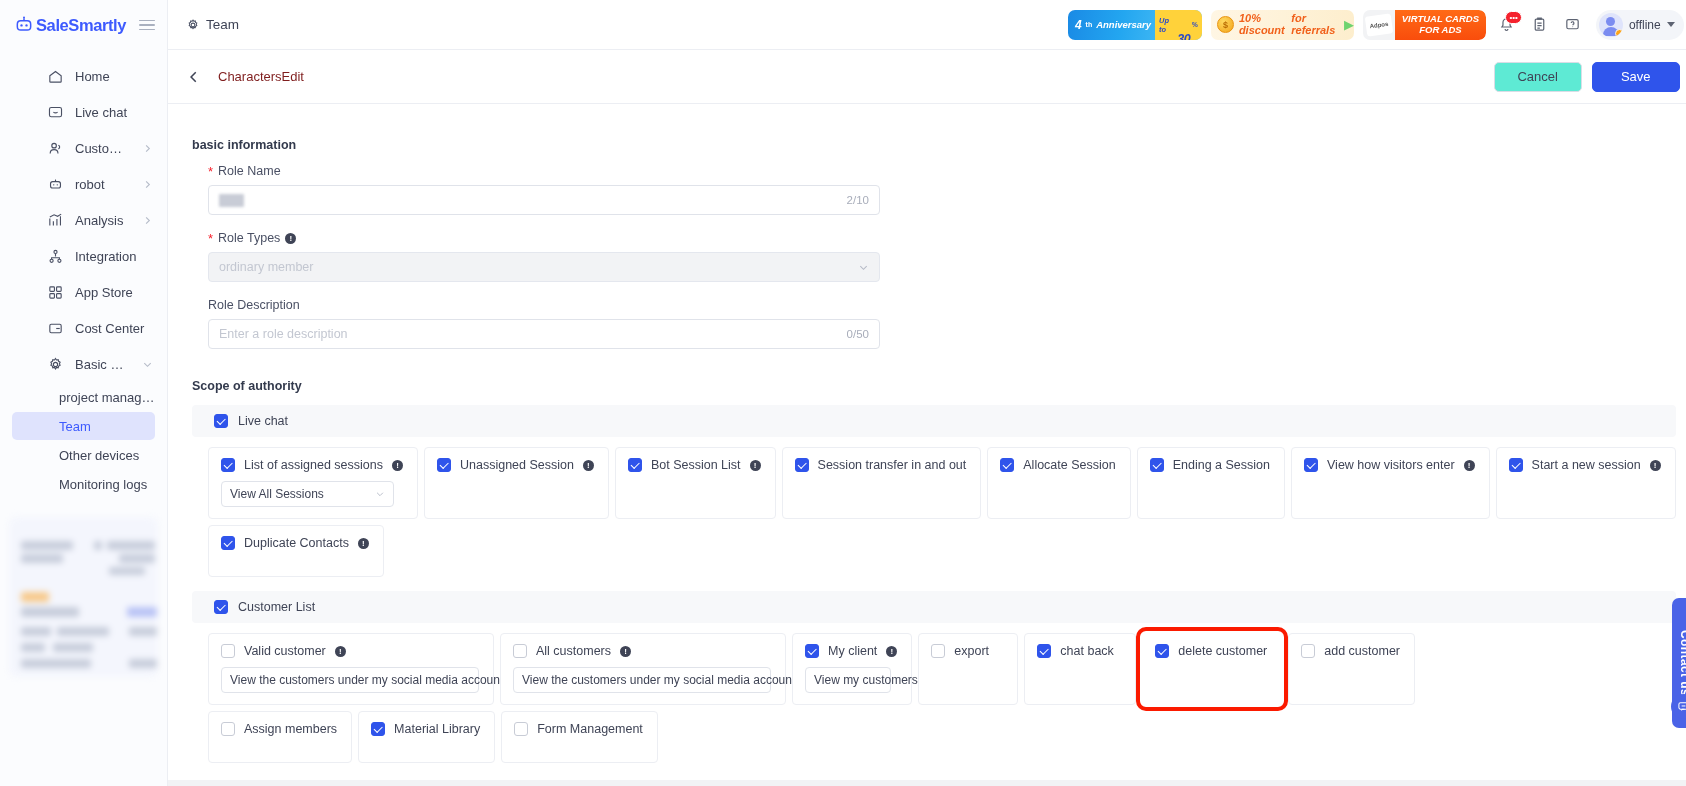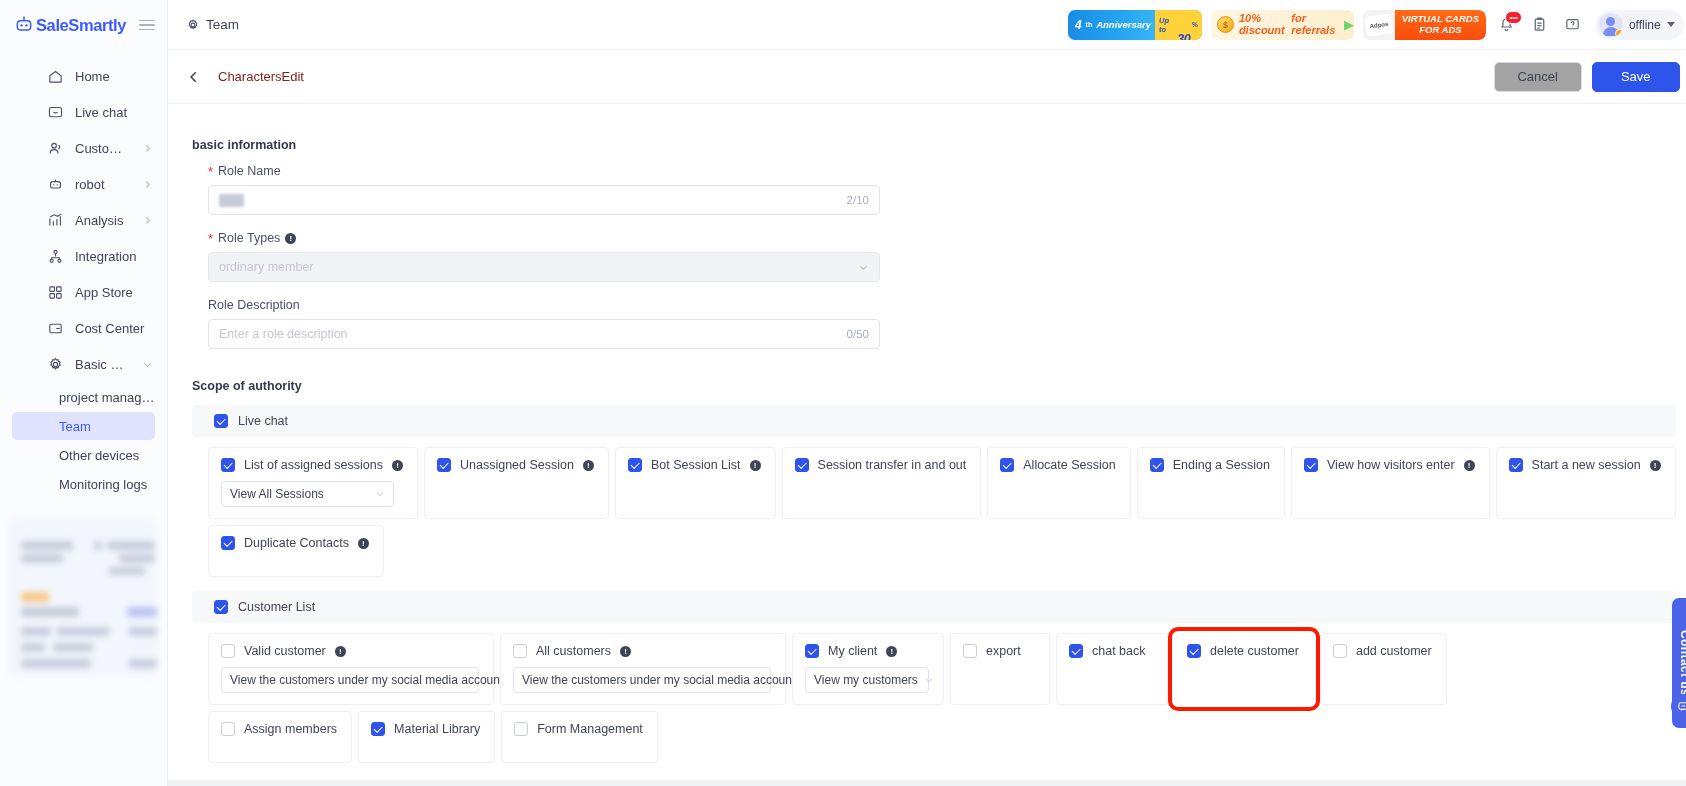--- a/index.html
+++ b/index.html
@@ -134,21 +134,21 @@
     height: 54px; min-height:54px; display:flex; align-items:center;
     padding: 0 18px 0 12px; border-bottom:1px solid #eceef3; background:#fff;
   }
   .back-btn { width:28px;height:28px;display:flex;align-items:center;justify-content:center;cursor:pointer;color:#3f4456; }
   .back-btn svg{display:block;width:14px;height:14px;}
   .crumb { font-size:13px; color:#7f1d1d; margin-left:10px; }
   .pb-actions { margin-left:auto; display:flex; gap:10px; }
   .btn {
     height:30px; min-width:88px; border-radius:5px; font-size:13px; cursor:pointer;
     display:flex; align-items:center; justify-content:center; border:1px solid #d9dde6;
-    background:#a3a3a3; color:#3f4456; padding:0 16px;
+    background:#5eead4; color:#3f4456; padding:0 16px;
   }
   .btn.primary { background:#2f54eb; border-color:#2f54eb; color:#fff; }
 
   
   .content { flex:1; overflow:hidden; position:relative; background:#fff; padding: 18px 0 0 0; }
   .content-inner { padding: 0 22px 0 22px; }
 
   .sec-title { font-size:12.5px; color:#333a4d; font-weight:bold; margin: 16px 0 12px 2px; }
   .sec-title.second { margin-top:30px; }
 
@@ -643,21 +643,21 @@
                   </span>
               </div>
             </div>
 
             <div class="perm-card">
               <div class="cb-line">
                 <span class="cbox on"></span>
                 <span class="cb-text">My client</span>
                 <span class="info-ico">!</span>
               </div>
-              <div class="mini-sel" style="width:124px;">
+              <div class="mini-sel" style="width:86px;">
                 <span>View my customers</span>
                 <span class="sc">
                     <svg viewBox="0 0 24 24" fill="none" stroke="currentColor" stroke-width="2.2">
                       <path d="M5 9l7 7 7-7"></path>
                     </svg>
                   </span>
               </div>
             </div>
 
             <div class="perm-card" style="min-width:100px;">

